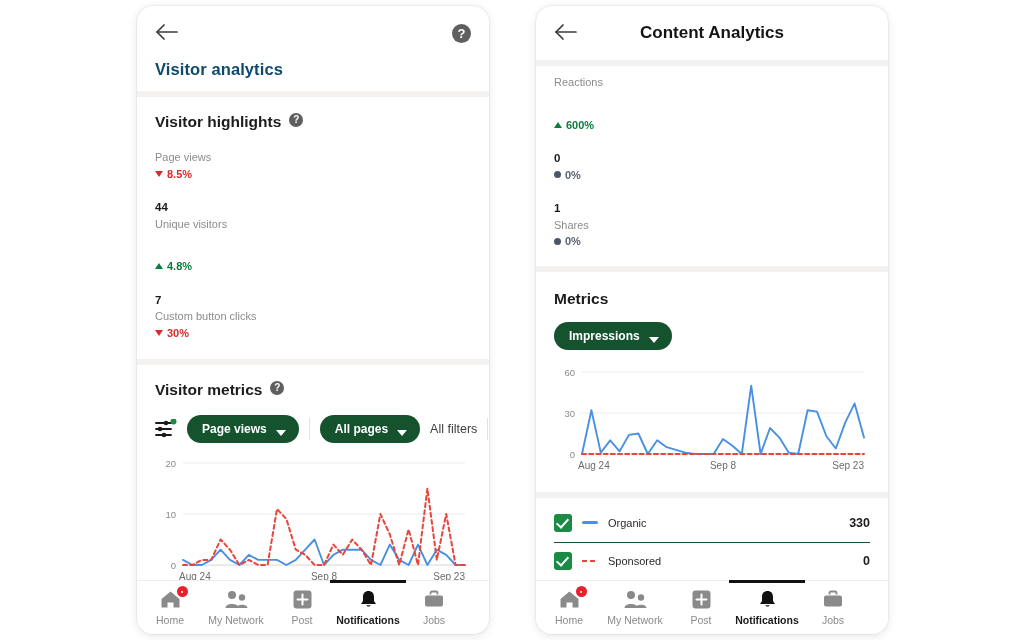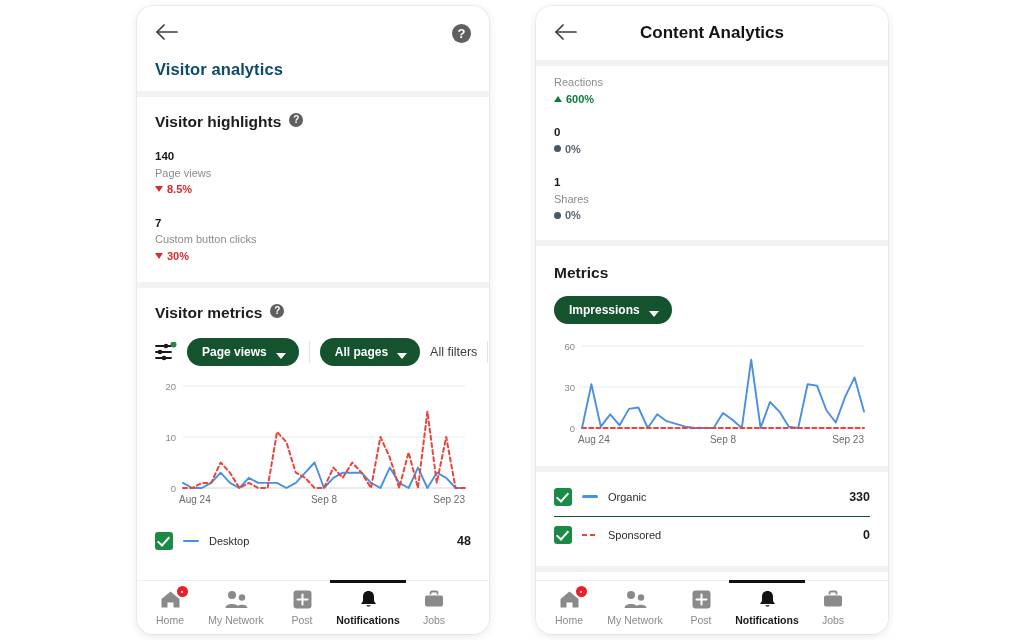--- a/index.html
+++ b/index.html
@@ -79,21 +79,21 @@
   }
 
   
   .stat { margin-top: 18px; }
   .stat .num { font-size: 11.5px; font-weight: 700; color:#1a1a1a; line-height:1.35; }
   .stat .lbl { font-size: 11px; color:#8c8c8c; line-height:1.5; }
   .stat .delta {
     font-size: 11px; font-weight: 700; line-height:1.5;
     display:flex; align-items:center; gap:4px;
   }
-  .delta.up   { color:#0a7d3e; }
+  .delta.up   { color:#0a7d3e;margin-top:26px; }
   .delta.down { color:#d92b2b; }
   .delta.flat { color:#5a6472; }
   .tri { width:0;height:0;border-left:4.5px solid transparent;border-right:4.5px solid transparent; }
   .tri.up   { border-bottom:6px solid #0a7d3e; }
   .tri.down { border-top:6px solid #d92b2b; }
   .dotm { width:7px;height:7px;border-radius:50%;background:#4a5568; }
 
   
   .filters { display:flex; align-items:center; gap:10px; margin-top:16px; }
   .filt-icon { width:22px; height:20px; position:relative; flex:none; cursor:pointer; }
@@ -194,28 +194,35 @@
         <div class="hdr-title-left">Visitor analytics</div>
       </div>
 
       <div class="card pad">
         <div class="sec-title">
           <span>Visitor highlights</span>
           <span class="help-sm">?</span>
         </div>
 
         <div class="stat">
-          <div class="num">140</div>
           <div class="lbl">Page views</div>
           <div class="delta down">
             <span class="tri down"></span>
             <span>8.5%</span>
           </div>
         </div>
 
+        <div class="stat">
+          <div class="num">44</div>
+          <div class="lbl">Unique visitors</div>
+          <div class="delta up">
+            <span class="tri up"></span>
+            <span>4.8%</span>
+          </div>
+        </div>
 
         <div class="stat">
           <div class="num">7</div>
           <div class="lbl">Custom button clicks</div>
           <div class="delta down">
             <span class="tri down"></span>
             <span>30%</span>
           </div>
         </div>
       </div>

